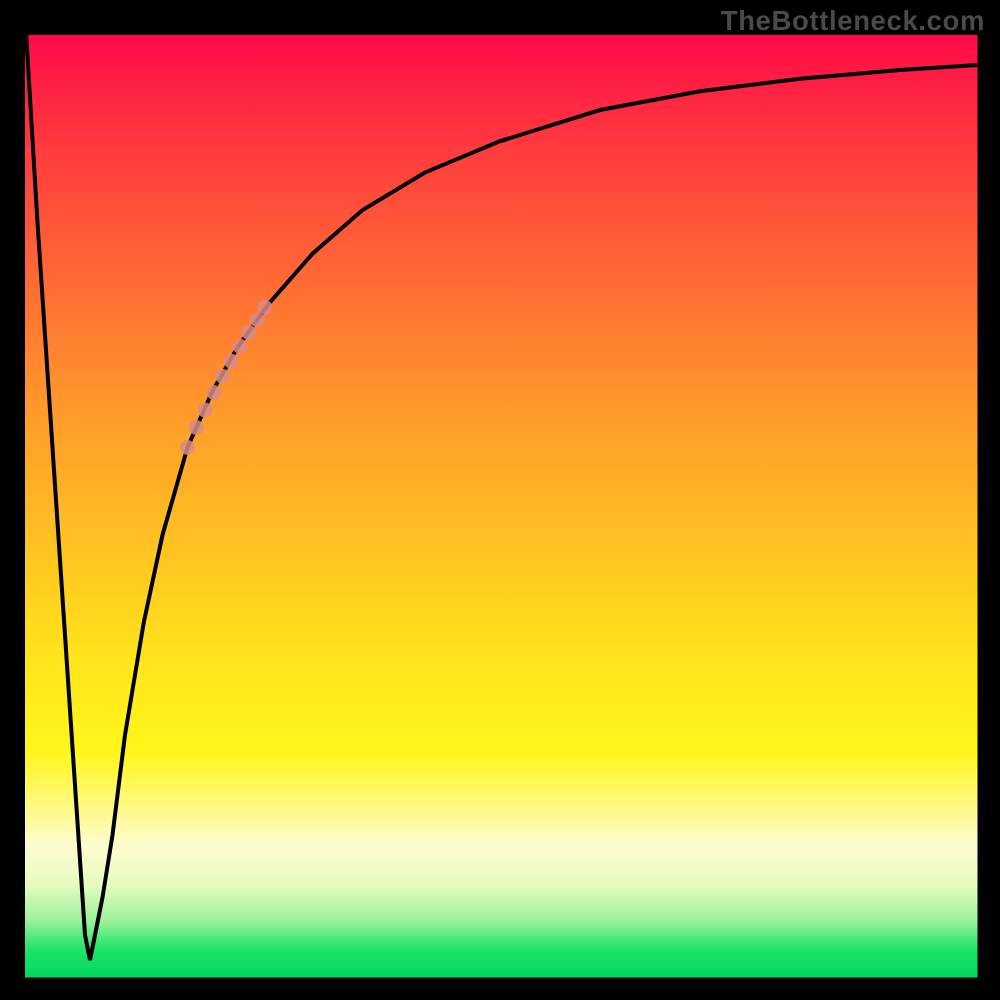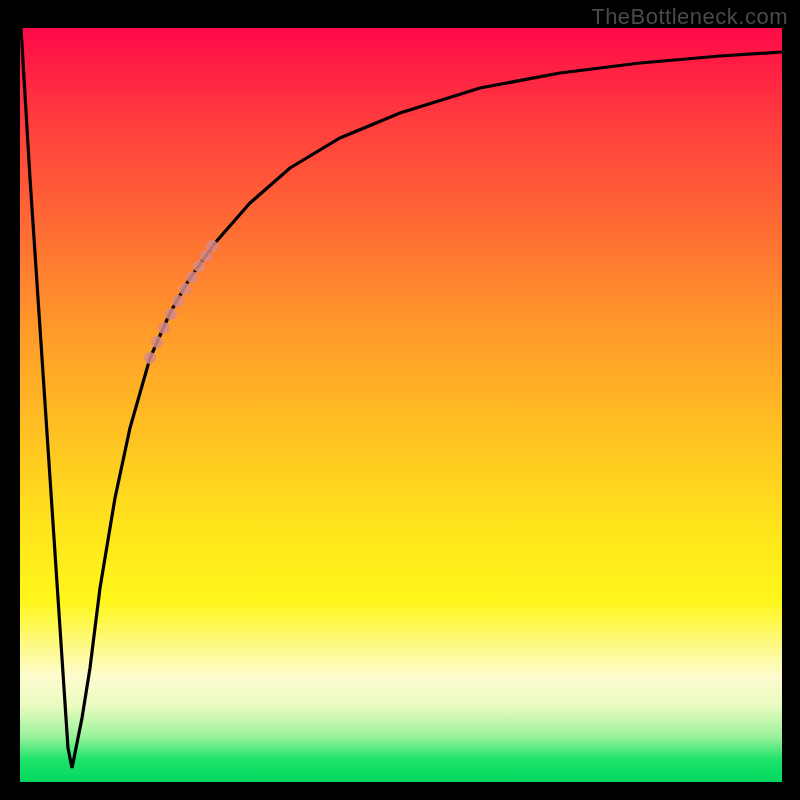--- a/index.html
+++ b/index.html
@@ -16,21 +16,21 @@
     width: 800px;
     height: 800px;
     background: #000;
   }
   .watermark {
     position: absolute;
     top: 4px;
     right: 12px;
     color: #4a4a4a;
     font-size: 22px;
-    font-weight: 400;
+    font-weight: 700;
     letter-spacing: 0.5px;
     user-select: none;
   }
   .plot-area {
     position: absolute;
     left: 20px;
     top: 28px;
     width: 762px;
     height: 754px;
     

